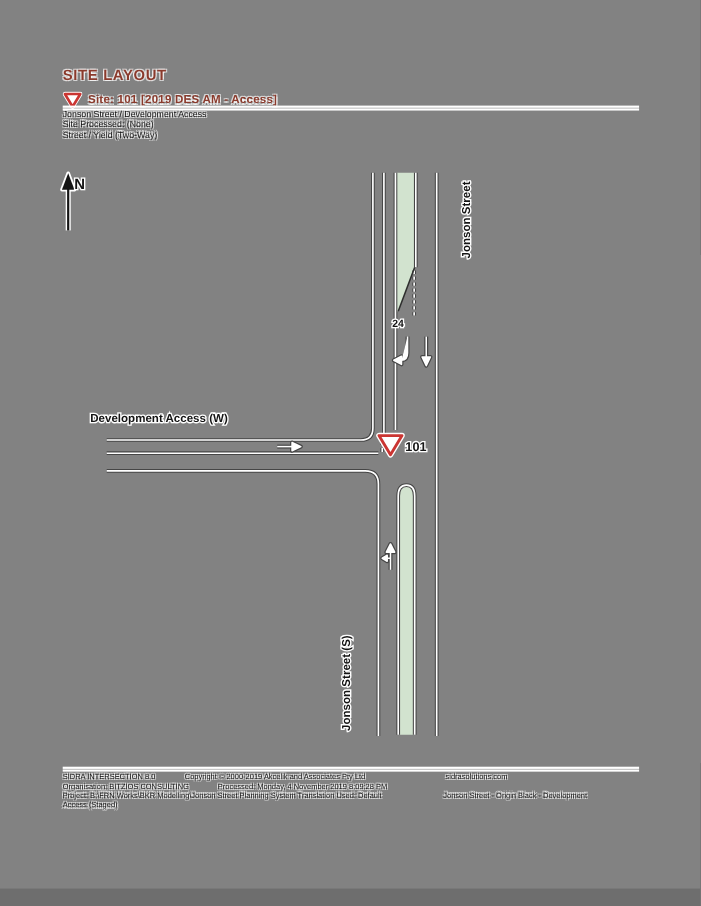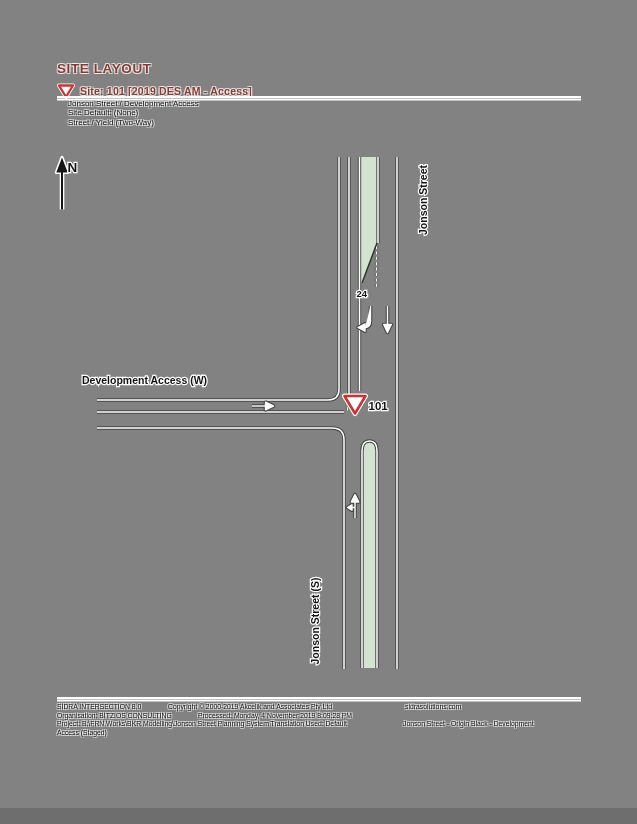--- a/index.html
+++ b/index.html
@@ -8,21 +8,21 @@
   .halo{text-shadow:1px 1px 0 rgba(255,255,255,.65),-1px -1px 0 rgba(255,255,255,.65),
         1px -1px 0 rgba(255,255,255,.65),-1px 1px 0 rgba(255,255,255,.65);}
   .title{position:absolute;left:57px;top:61px;font-size:13.5px;font-weight:bold;
          letter-spacing:.6px;color:#8a3a2c;}
   .site-row{position:absolute;left:57px;top:83px;display:flex;align-items:center;gap:5px;}
   .site-label{font-size:10.5px;font-weight:bold;color:#8a3a2c;letter-spacing:.2px;}
   .rule{position:absolute;left:57px;width:524px;height:1.5px;background:#fff;
         box-shadow:0 2.5px 0 #fff;}
   .rule-top{top:96px;}
   .rule-bottom{top:697px;}
-  .desc{position:absolute;left:68px;top:99px;font-size:8px;line-height:9.4px;color:#161616;}
+  .desc{position:absolute;left:57px;top:99px;font-size:8px;line-height:9.4px;color:#161616;}
   .diagram{position:absolute;left:0;top:0;}
   .roads-under{stroke:#454545;stroke-width:3.4;fill:none;}
   .roads-over{stroke:#ffffff;stroke-width:1.5;fill:none;}
   .median{fill:#d2e3cf;}
   .taper{stroke:#2e2e2e;stroke-width:1.4;fill:none;}
   .arrows-under{stroke:#454545;stroke-width:3.6;fill:#454545;stroke-linejoin:round;}
   .arrows-over{stroke:#ffffff;stroke-width:1.4;fill:#ffffff;stroke-linejoin:round;}
   .lbl{fill:#141414;stroke:#ffffff;stroke-width:2.4px;paint-order:stroke;
        font-family:"Liberation Sans",sans-serif;font-weight:bold;}
   .street{font-size:10.5px;}
@@ -47,21 +47,21 @@
       <polygon points="2,2.5 16,2.5 9,14" fill="#ffffff" stroke="#ffffff" stroke-width="4" stroke-linejoin="round"></polygon>
       <polygon points="2,2.5 16,2.5 9,14" fill="#ffffff" stroke="#ca3532" stroke-width="2.4" stroke-linejoin="round"></polygon>
     </svg>
     <span class="site-label halo">Site: 101 [2019 DES AM - Access]</span>
   </div>
 
   <div class="rule rule-top"></div>
 
   <div class="desc halo">
     <div>Jonson Street / Development Access</div>
-    <div>Site Default: (None)</div>
+    <div>Site Processed: (None)</div>
     <div>Street / Yield (Two-Way)</div>
   </div>
 
   <svg class="diagram" width="637" height="824" viewBox="0 0 637 824">
     <defs>
       <g id="roads">
         <path d="M97,400 H328 Q339,400 339,389 V157"></path>
         <path d="M349,157 V397"></path>
         <path d="M97,412 H344"></path>
         <path d="M97,428 H332 Q344,428 344,440 V669"></path>

